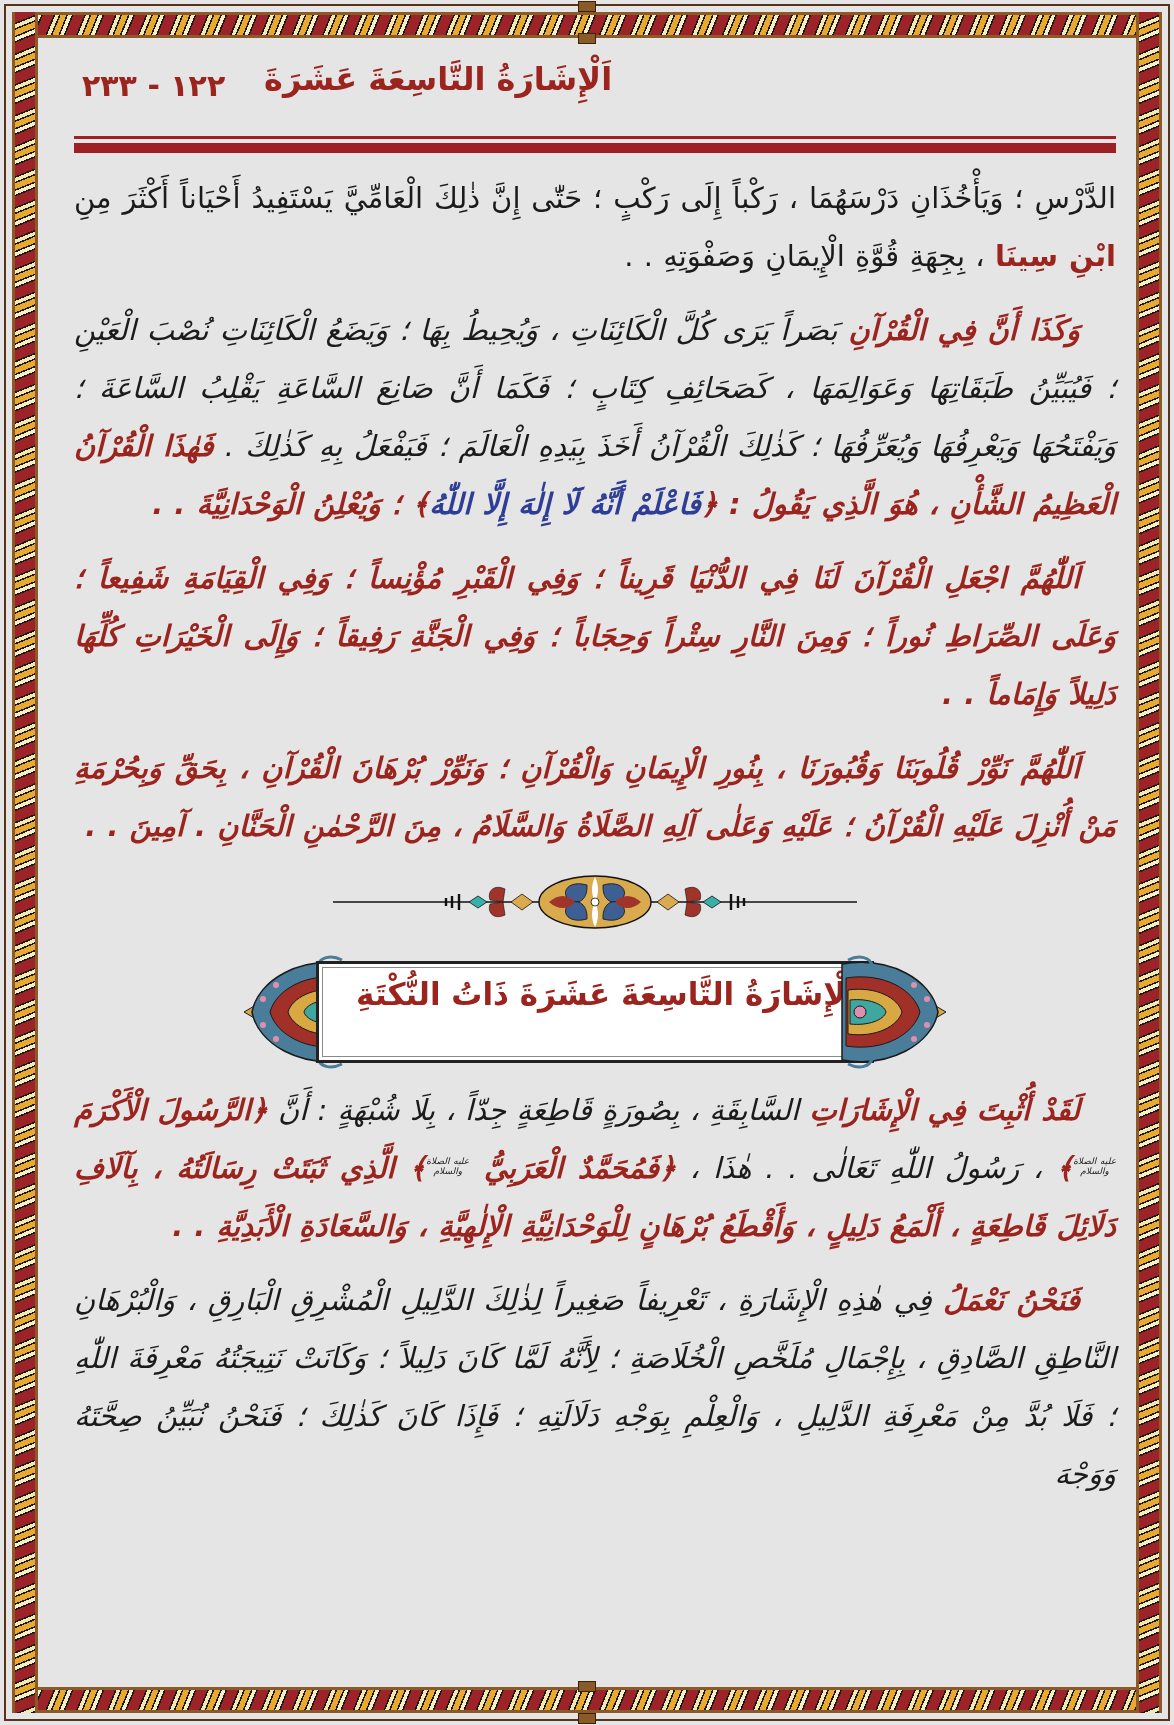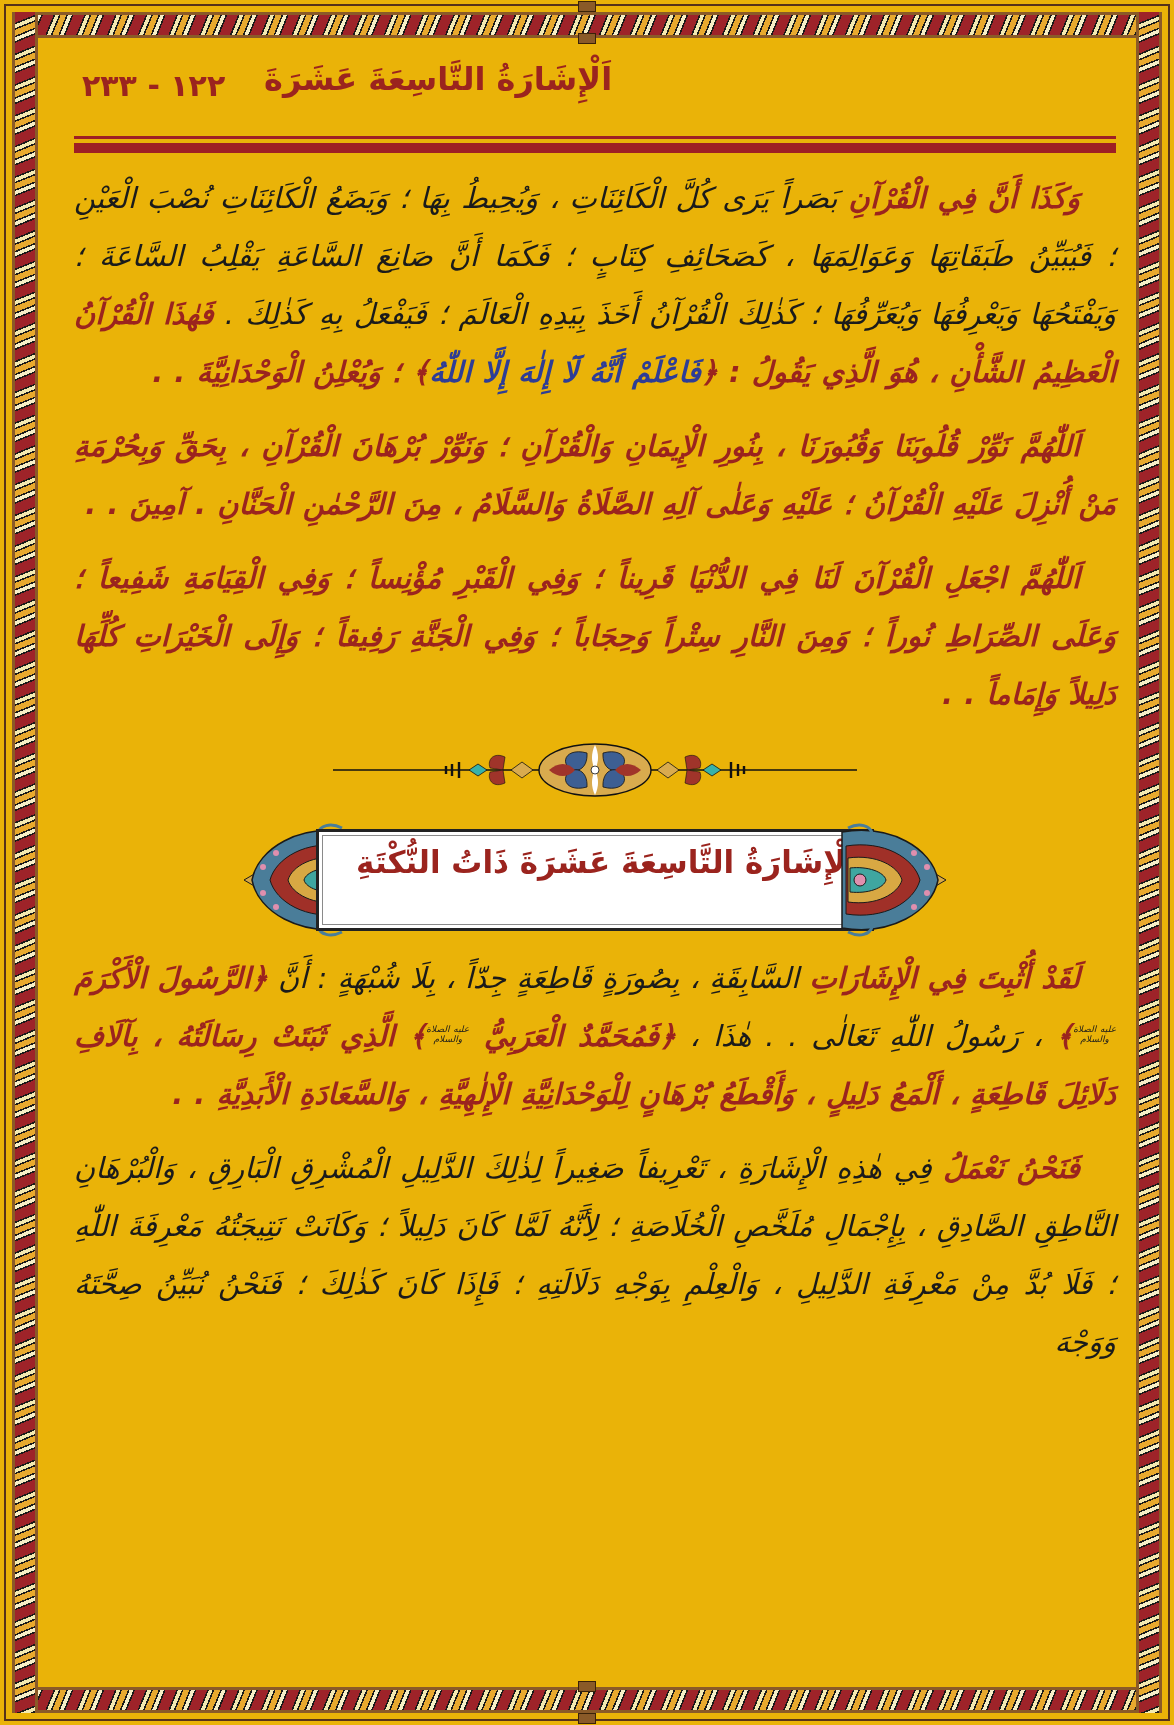--- a/index.html
+++ b/index.html
@@ -1,17 +1,17 @@
 <!DOCTYPE html>
 <html lang="ar" dir="rtl"><head>
 <meta charset="utf-8">
 <style>
   html,body { margin:0; padding:0; background:#ffffff; }
   .page {
-    position:relative; width:1174px; height:1725px; background:#eab308;
+    position:relative; width:1174px; height:1725px; background:#e5e5e5;
     font-family:"DejaVu Sans", sans-serif; overflow:hidden;
   }
   
   .frame-outline { position:absolute; inset:4px; border:2px solid #56331a; pointer-events:none; }
   .band { position:absolute; }
   .band-h {
     left:12px; right:12px; height:20px;
     border-top:3px solid #8a5a28; border-bottom:3px solid #8a5a28;
     background:repeating-linear-gradient(112deg,
       #9e2329 0 10px, #1a1a1a 10px 11.5px,
@@ -94,26 +94,27 @@
 
   <div class="content">
 
     <div class="header-row">
       <div class="page-range">١٢٢ - ٢٣٣</div>
       <div class="doc-title">اَلْإِشَارَةُ التَّاسِعَةَ عَشَرَةَ</div>
     </div>
     <div class="rule-thin"></div>
     <div class="rule-thick"></div>
 
+    <p class="para"><span class="t-blk">الدَّرْسِ ؛ وَيَأْخُذَانِ دَرْسَهُمَا ، رَكْباً إِلَى رَكْبٍ ؛ حَتّٰى إِنَّ ذٰلِكَ الْعَامِّيَّ يَسْتَفِيدُ أَحْيَاناً أَكْثَرَ مِنِ </span><span class="t-red">ابْنِ سِينَا</span><span class="t-blk"> ، بِجِهَةِ قُوَّةِ الْإِيمَانِ وَصَفْوَتِهِ . .</span></p>
 
     <p class="para indent"><span class="t-red">وَكَذَا أَنَّ فِي الْقُرْآنِ</span><span class="t-blk"> بَصَراً يَرَى كُلَّ الْكَائِنَاتِ ، وَيُحِيطُ بِهَا ؛ وَيَضَعُ الْكَائِنَاتِ نُصْبَ الْعَيْنِ ؛ فَيُبَيِّنُ طَبَقَاتِهَا وَعَوَالِمَهَا ، كَصَحَائِفِ كِتَابٍ ؛ فَكَمَا أَنَّ صَانِعَ السَّاعَةِ يَقْلِبُ السَّاعَةَ ؛ وَيَفْتَحُهَا وَيَعْرِفُهَا وَيُعَرِّفُهَا ؛ كَذٰلِكَ الْقُرْآنُ أَخَذَ بِيَدِهِ الْعَالَمَ ؛ فَيَفْعَلُ بِهِ كَذٰلِكَ . </span><span class="t-red">فَهٰذَا الْقُرْآنُ الْعَظِيمُ الشَّأْنِ ، هُوَ الَّذِي يَقُولُ : </span><span class="t-red">﴿</span><span class="t-blue">فَاعْلَمْ أَنَّهُ لَٓا إِلٰهَ إِلَّا اللّٰهُ</span><span class="t-red">﴾</span><span class="t-red"> ؛ وَيُعْلِنُ الْوَحْدَانِيَّةَ . .</span></p>
 
+    <p class="para indent"><span class="t-red">اَللّٰهُمَّ اجْعَلِ الْقُرْآنَ لَنَا فِي الدُّنْيَا قَرِيناً ؛ وَفِي الْقَبْرِ مُؤْنِساً ؛ وَفِي الْقِيَامَةِ شَفِيعاً ؛ وَعَلَى الصِّرَاطِ نُوراً ؛ وَمِنَ النَّارِ سِتْراً وَحِجَاباً ؛ وَفِي الْجَنَّةِ رَفِيقاً ؛ وَإِلَى الْخَيْرَاتِ كُلِّهَا دَلِيلاً وَإِمَاماً . .</span></p>
+
     <p class="para indent"><span class="t-red">اَللّٰهُمَّ نَوِّرْ قُلُوبَنَا وَقُبُورَنَا ، بِنُورِ الْإِيمَانِ وَالْقُرْآنِ ؛ وَنَوِّرْ بُرْهَانَ الْقُرْآنِ ، بِحَقِّ وَبِحُرْمَةِ مَنْ أُنْزِلَ عَلَيْهِ الْقُرْآنُ ؛ عَلَيْهِ وَعَلٰى آلِهِ الصَّلَاةُ وَالسَّلَامُ ، مِنَ الرَّحْمٰنِ الْحَنَّانِ . آمِينَ . .</span></p>
-
-    <p class="para indent"><span class="t-red">اَللّٰهُمَّ اجْعَلِ الْقُرْآنَ لَنَا فِي الدُّنْيَا قَرِيناً ؛ وَفِي الْقَبْرِ مُؤْنِساً ؛ وَفِي الْقِيَامَةِ شَفِيعاً ؛ وَعَلَى الصِّرَاطِ نُوراً ؛ وَمِنَ النَّارِ سِتْراً وَحِجَاباً ؛ وَفِي الْجَنَّةِ رَفِيقاً ؛ وَإِلَى الْخَيْرَاتِ كُلِّهَا دَلِيلاً وَإِمَاماً . .</span></p>
 
     <div class="divider">
       <svg width="540" height="58" viewBox="0 0 540 58">
         <line x1="8" y1="29" x2="532" y2="29" stroke="#111" stroke-width="1.6"></line>
         <ellipse cx="270" cy="29" rx="56" ry="26" fill="#d9ab4e" stroke="#111" stroke-width="1.4"></ellipse>
         <path d="M270,4 C266,12 266,21 270,29 C274,21 274,12 270,4 Z" fill="#fff"></path>
         <path d="M270,54 C266,46 266,37 270,29 C274,37 274,46 270,54 Z" fill="#fff"></path>
         <path d="M262,12 C244,7 236,18 243,26 C250,33 263,29 262,12 Z" fill="#3d5f93" stroke="#111" stroke-width="0.8"></path>
         <path d="M278,12 C296,7 304,18 297,26 C290,33 277,29 278,12 Z" fill="#3d5f93" stroke="#111" stroke-width="0.8"></path>
         <path d="M262,46 C244,51 236,40 243,32 C250,25 263,29 262,46 Z" fill="#3d5f93" stroke="#111" stroke-width="0.8"></path>

